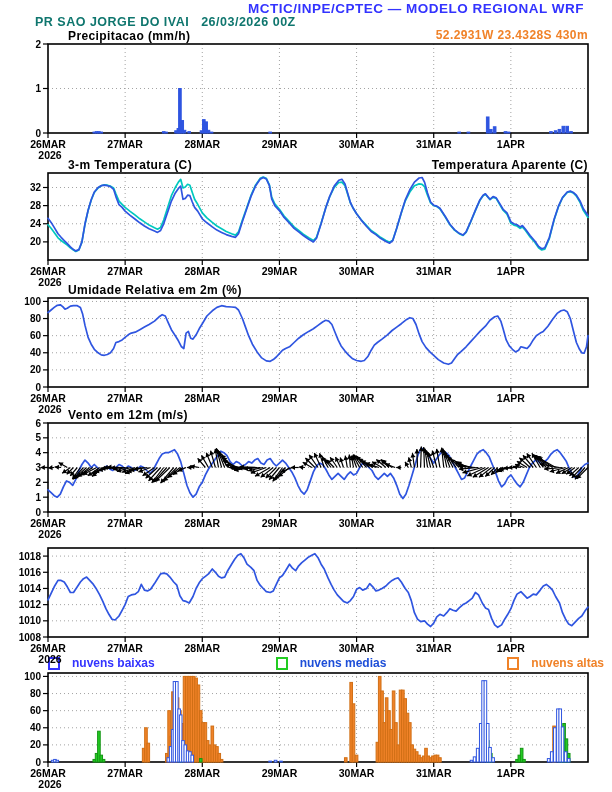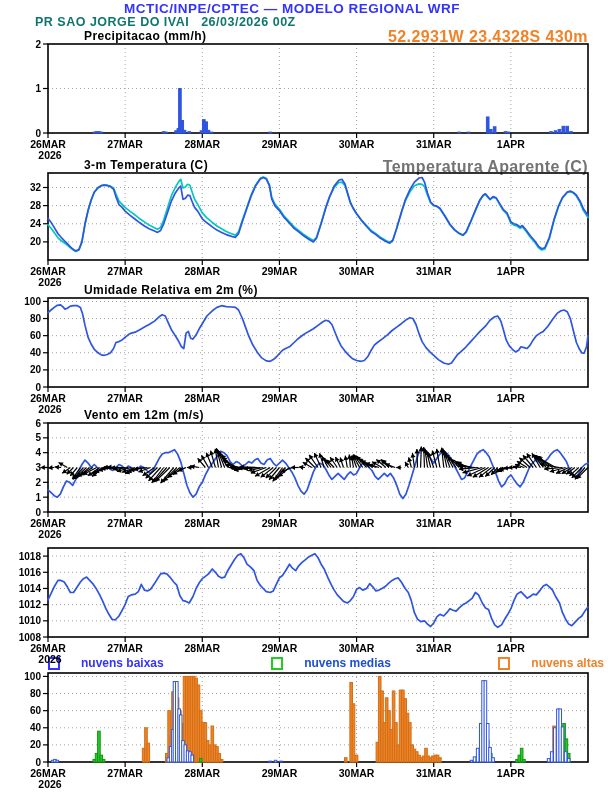--- a/index.html
+++ b/index.html
@@ -1,27 +1,27 @@
 <!DOCTYPE html>
 <html><head>
 <meta charset="utf-8">
 <style>
   html,body{margin:0;padding:0;background:#fff;}
   .page{position:relative;width:612px;height:792px;background:#fff;overflow:hidden;
         font-family:"Liberation Sans",sans-serif;}
-  .hdr1{position:absolute;top:1px;left:0;width:584px;text-align:center;
+  .hdr1{position:absolute;top:1px;left:0;width:584px;text-align:right;
         font-size:13.5px;font-weight:700;color:#3333ff;letter-spacing:.5px;}
   .hdr2{position:absolute;top:15px;left:35px;font-size:12.5px;font-weight:700;
         color:#0f766e;white-space:pre;letter-spacing:.5px;}
-  .ptitle{position:absolute;left:84px;font-size:12px;font-weight:700;color:#000;letter-spacing:.4px;}
-  .rlabel{position:absolute;right:24px;font-size:16px;font-weight:700;letter-spacing:.4px;}
-  .orange{color:#f08228}.cyan{color:#737373}.blue{color:#3333ff}.green{color:#1d4ed8}
+  .ptitle{position:absolute;left:68px;font-size:12px;font-weight:700;color:#000;letter-spacing:.4px;}
+  .rlabel{position:absolute;right:24px;font-size:12px;font-weight:700;letter-spacing:.4px;}
+  .orange{color:#f08228}.cyan{color:#000000}.blue{color:#3333ff}.green{color:#1d4ed8}
   .legendrow{position:absolute;left:48px;width:556px;display:flex;align-items:center;
              justify-content:space-between;font-size:12px;font-weight:700;}
-  .litem{display:flex;align-items:center;gap:21px;}
+  .litem{display:flex;align-items:center;gap:12px;}
   .sw{display:inline-block;width:8px;height:9px;background:#fff;border:2px solid;}
   svg#chart{position:absolute;left:0;top:0;}
   svg text{font-family:"Liberation Sans",sans-serif;font-weight:700;fill:#000;}
   .ylab{font-size:10px;text-anchor:end;}
   .xlab{font-size:10.5px;text-anchor:middle;}
   .grid{stroke:#999;stroke-width:0.9;stroke-dasharray:1 3;}
   .border{fill:none;stroke:#000;stroke-width:1.6;}
   .ax{stroke:#000;stroke-width:1.2;}
   .arrow{stroke:#000;stroke-width:1.2;}
 </style>

